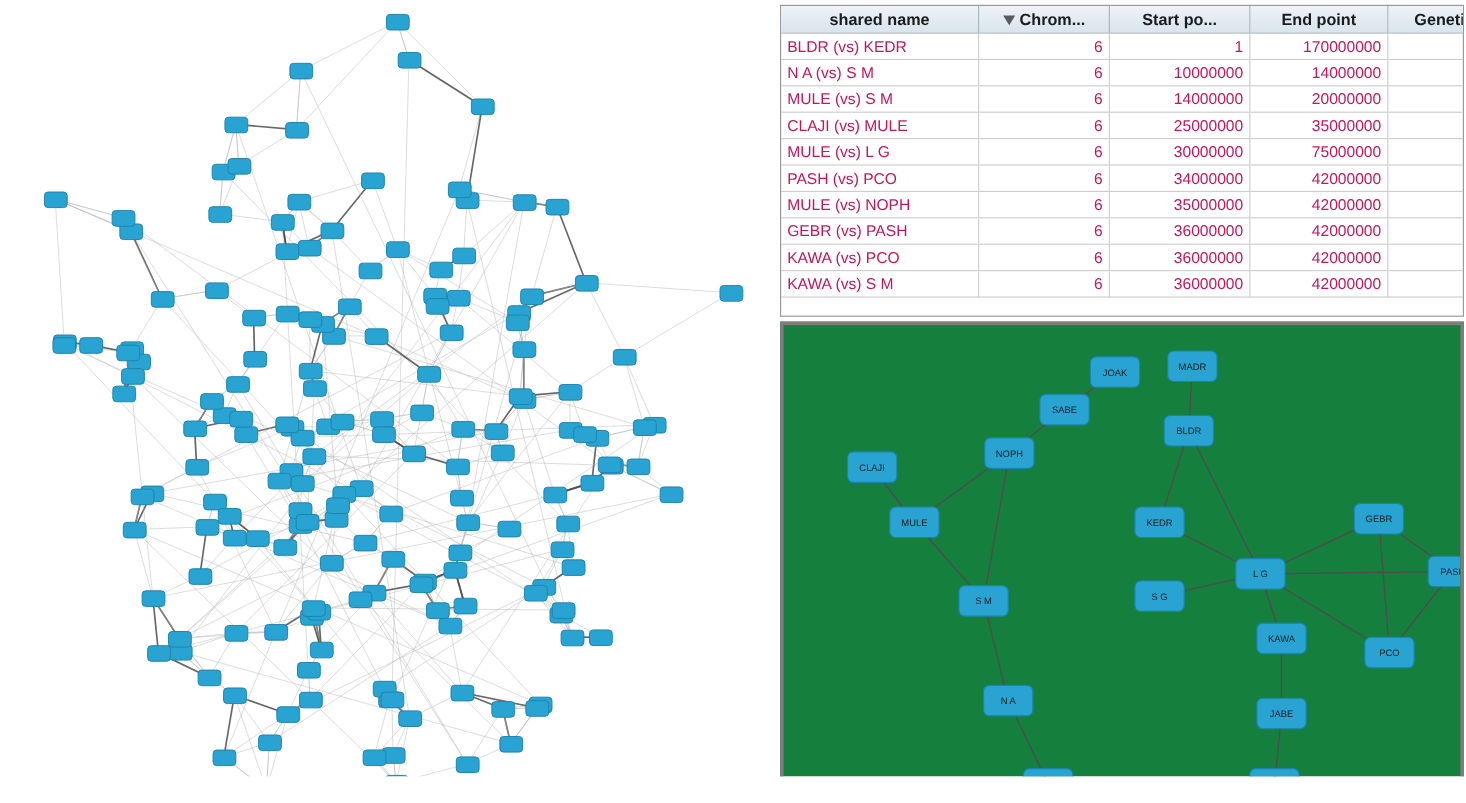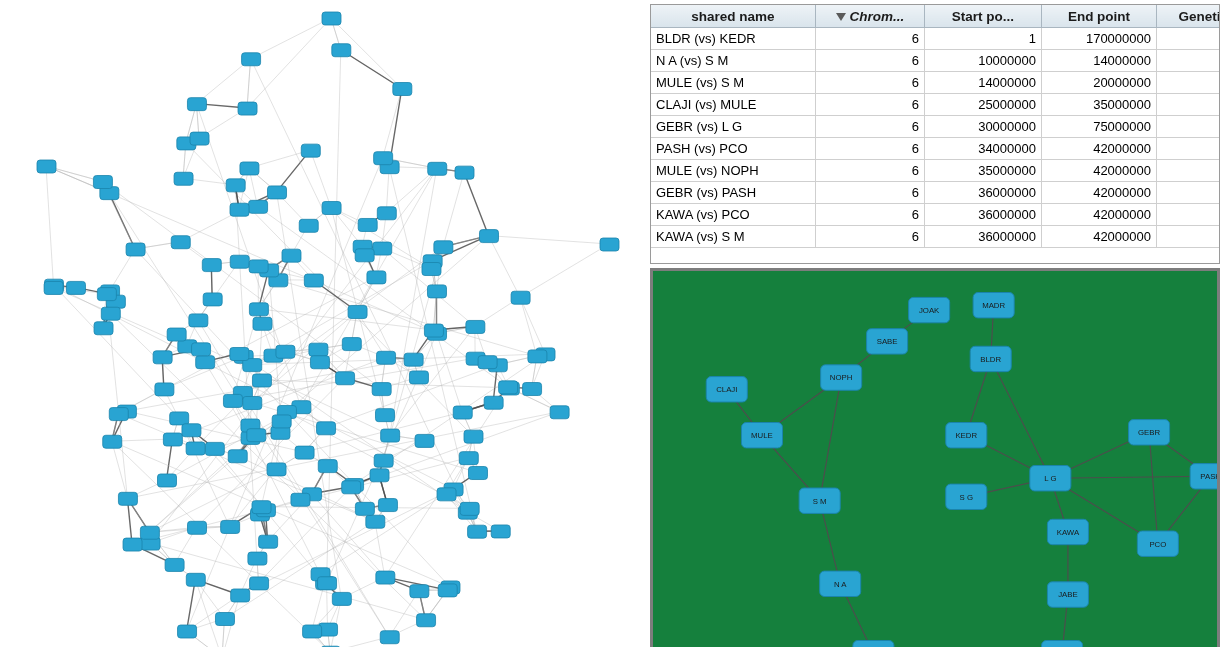--- a/index.html
+++ b/index.html
@@ -52,33 +52,33 @@
     height: 22px;
     font-weight: bold;
     color: #1b1b1b;
     font-size: 13.5px;
     padding: 0 4px;
     white-space: nowrap;
     overflow: hidden;
     text-align: center;
   }
   table.datatable th.colshared { width: 156px; }
-  table.datatable th.colchrom  { width: 100px; font-style: italic; }
+  table.datatable th.colchrom  { width: 100px; }
   table.datatable th.colstart  { width: 108px; margin-left: 36px; }
   table.datatable th.colend    { width: 106px; }
   table.datatable th.colgen    { width: 96px; }
 
   table.datatable td {
     border-right: 1px solid #cfcfcf;
     border-bottom: 1px solid #cfcfcf;
     height: 21px;
     padding: 0 5px;
     white-space: nowrap;
     overflow: hidden;
-    color: #000000;
+    color: #be185d;
     font-size: 13px;
   }
   td.num { text-align: right; }
   td.lft { text-align: left; }
 
   .hdr-inner { display: flex; align-items: center; justify-content: center; gap: 4px; }
   .filter-glyph {
     display: inline-block;
     width: 0; height: 0;
     border-left: 5px solid transparent;
@@ -931,21 +931,21 @@
             <td class="num">7.5</td>
           </tr>
           <tr>
             <td class="lft">CLAJI (vs) MULE</td>
             <td class="num">6</td>
             <td class="num">25000000</td>
             <td class="num">35000000</td>
             <td class="num">5.9</td>
           </tr>
           <tr>
-            <td class="lft">GEBR (vs) L G</td>
+            <td class="lft">MULE (vs) L G</td>
             <td class="num">6</td>
             <td class="num">30000000</td>
             <td class="num">75000000</td>
             <td class="num">16.9</td>
           </tr>
           <tr>
             <td class="lft">PASH (vs) PCO</td>
             <td class="num">6</td>
             <td class="num">34000000</td>
             <td class="num">42000000</td>

